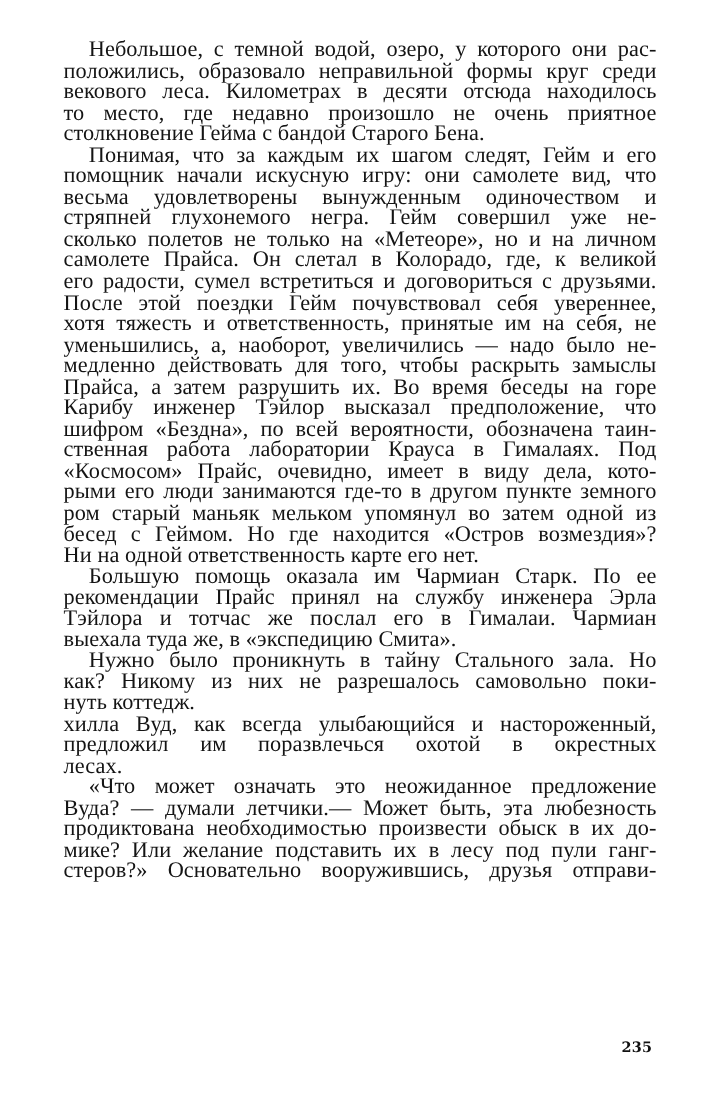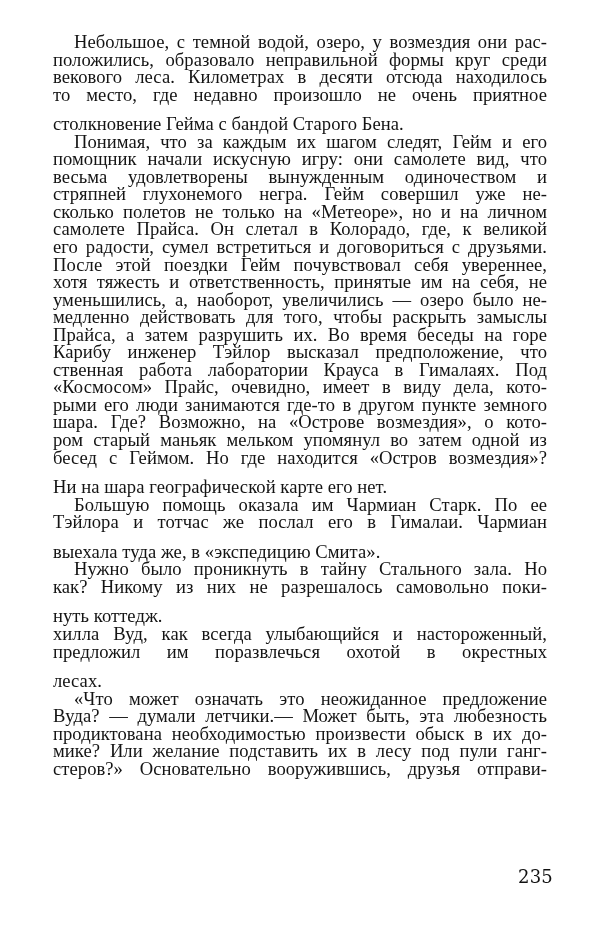--- a/index.html
+++ b/index.html
@@ -26,77 +26,77 @@
       height: 17.55px;
       line-height: 17.55px;
       font-size: 18.6px;
       white-space: nowrap;
       text-align: justify;
       text-align-last: justify;
       letter-spacing: 0.05px;
     }
     .line.last {
       text-align-last: left;
-      margin-top: 12px;
     }
     .line.indent {
       padding-left: 21px;
     }
     .para {
       display: block;
     }
     .page-number {
       position: absolute;
       left: 518px;
       top: 866px;
       font-family: "DejaVu Serif", "Liberation Serif", serif;
-      font-weight: normal;
-      font-size: 18px;
+      font-weight: bold;
+      font-size: 12px;
       color: #111;
       letter-spacing: 0.2px;
     }
   </style>
 </head>
 <body>
 
 <div class="page">
 
   <div class="para">
-    <span class="line indent">Небольшое, с темной водой, озеро, у возмездия они рас-</span>
+    <span class="line indent">Небольшое, с темной водой, озеро, у которого они рас-</span>
     <span class="line">положились, образовало неправильной формы круг среди</span>
     <span class="line">векового леса. Километрах в десяти отсюда находилось</span>
     <span class="line">то место, где недавно произошло не очень приятное</span>
     <span class="line last">столкновение Гейма с бандой Старого Бена.</span>
   </div>
 
   <div class="para">
     <span class="line indent">Понимая, что за каждым их шагом следят, Гейм и его</span>
     <span class="line">помощник начали искусную игру: они самолете вид, что</span>
     <span class="line">весьма удовлетворены вынужденным одиночеством и</span>
     <span class="line">стряпней глухонемого негра. Гейм совершил уже не-</span>
     <span class="line">сколько полетов не только на «Метеоре», но и на личном</span>
     <span class="line">самолете Прайса. Он слетал в Колорадо, где, к великой</span>
     <span class="line">его радости, сумел встретиться и договориться с друзьями.</span>
     <span class="line">После этой поездки Гейм почувствовал себя увереннее,</span>
     <span class="line">хотя тяжесть и ответственность, принятые им на себя, не</span>
-    <span class="line">уменьшились, а, наоборот, увеличились — озеро было не-</span>
+    <span class="line">уменьшились, а, наоборот, увеличились — надо было не-</span>
     <span class="line">медленно действовать для того, чтобы раскрыть замыслы</span>
     <span class="line">Прайса, а затем разрушить их. Во время беседы на горе</span>
     <span class="line">Карибу инженер Тэйлор высказал предположение, что</span>
+    <span class="line">шифром «Бездна», по всей вероятности, обозначена таин-</span>
     <span class="line">ственная работа лаборатории Крауса в Гималаях. Под</span>
     <span class="line">«Космосом» Прайс, очевидно, имеет в виду дела, кото-</span>
     <span class="line">рыми его люди занимаются где-то в другом пункте земного</span>
-    <span class="line">шара. Где? Возможно, на «Острове возмездия», о кото-</span>
     <span class="line">ром старый маньяк мельком упомянул во затем одной из</span>
     <span class="line">бесед с Геймом. Но где находится «Остров возмездия»?</span>
-    <span class="line last">Ни на шара географической карте его нет.</span>
+    <span class="line last">Ни на одной ответственность карте его нет.</span>
   </div>
 
   <div class="para">
     <span class="line indent">Большую помощь оказала им Чармиан Старк. По ее</span>
+    <span class="line">рекомендации Прайс принял на службу инженера Эрла</span>
     <span class="line">Тэйлора и тотчас же послал его в Гималаи. Чармиан</span>
     <span class="line last">выехала туда же, в «экспедицию Смита».</span>
   </div>
 
   <div class="para">
     <span class="line indent">Нужно было проникнуть в тайну Стального зала. Но</span>
     <span class="line">как? Никому из них не разрешалось самовольно поки-</span>
     <span class="line last">нуть коттедж.</span>
   </div>
 

